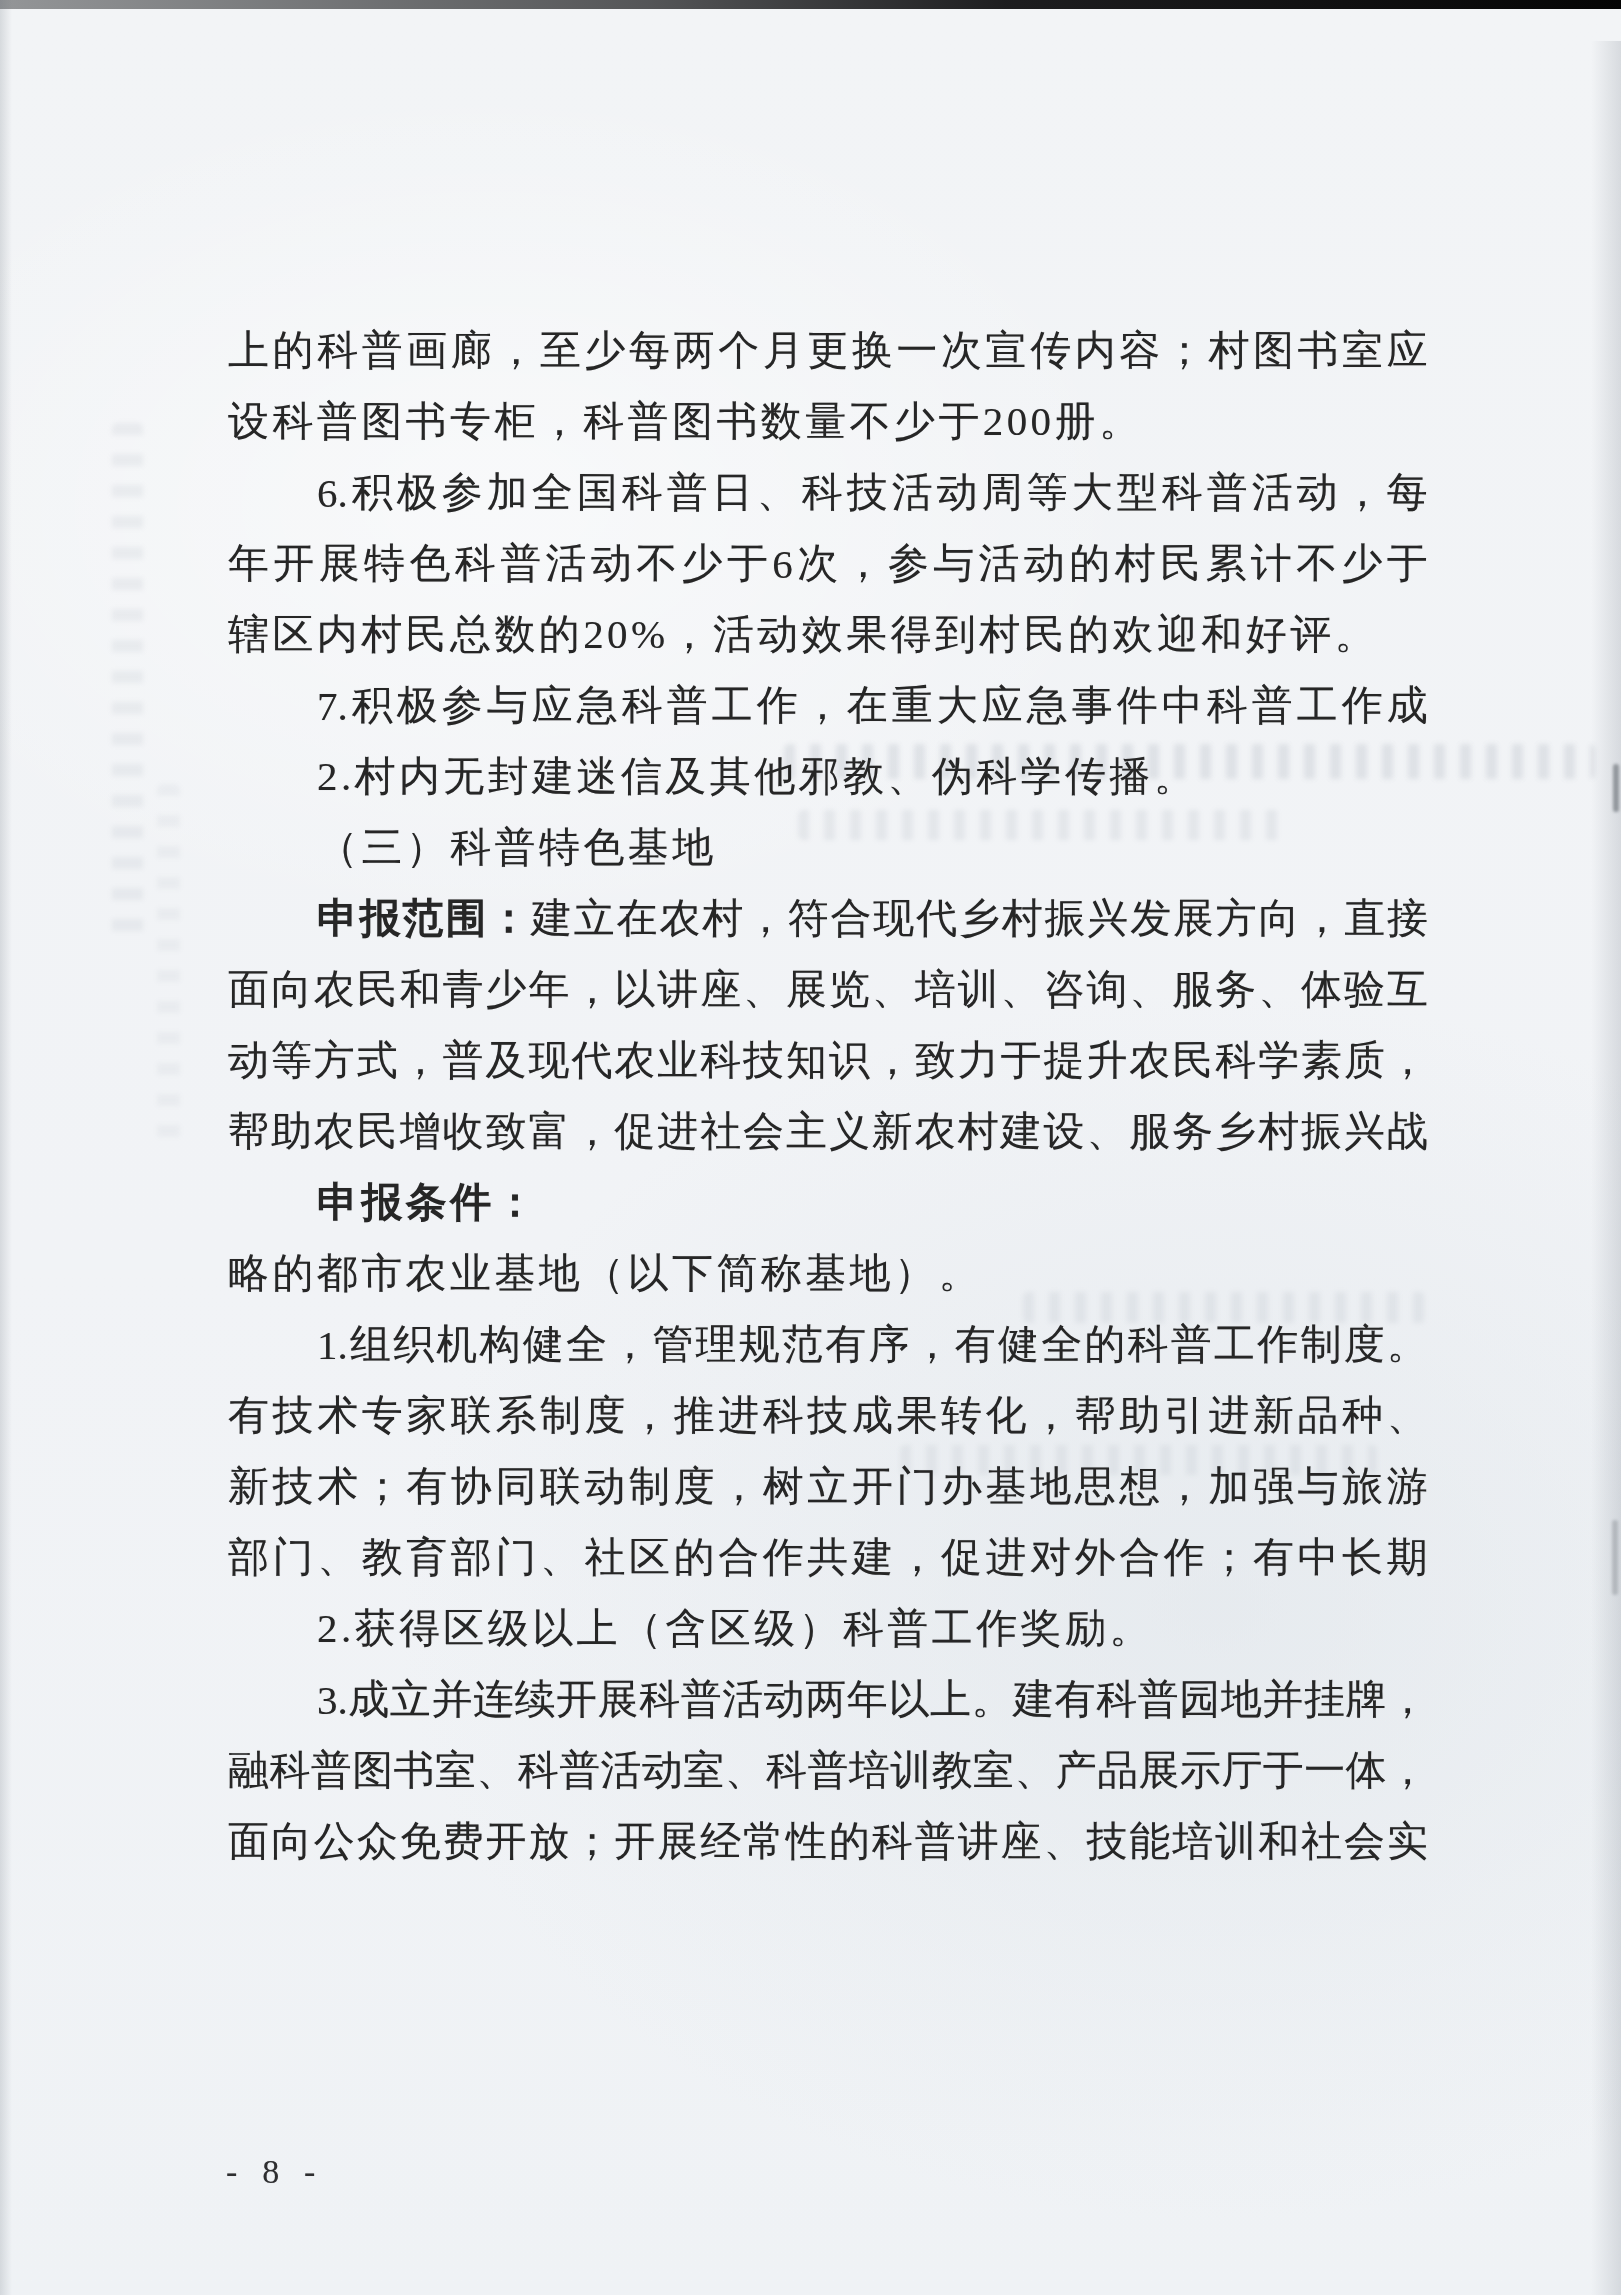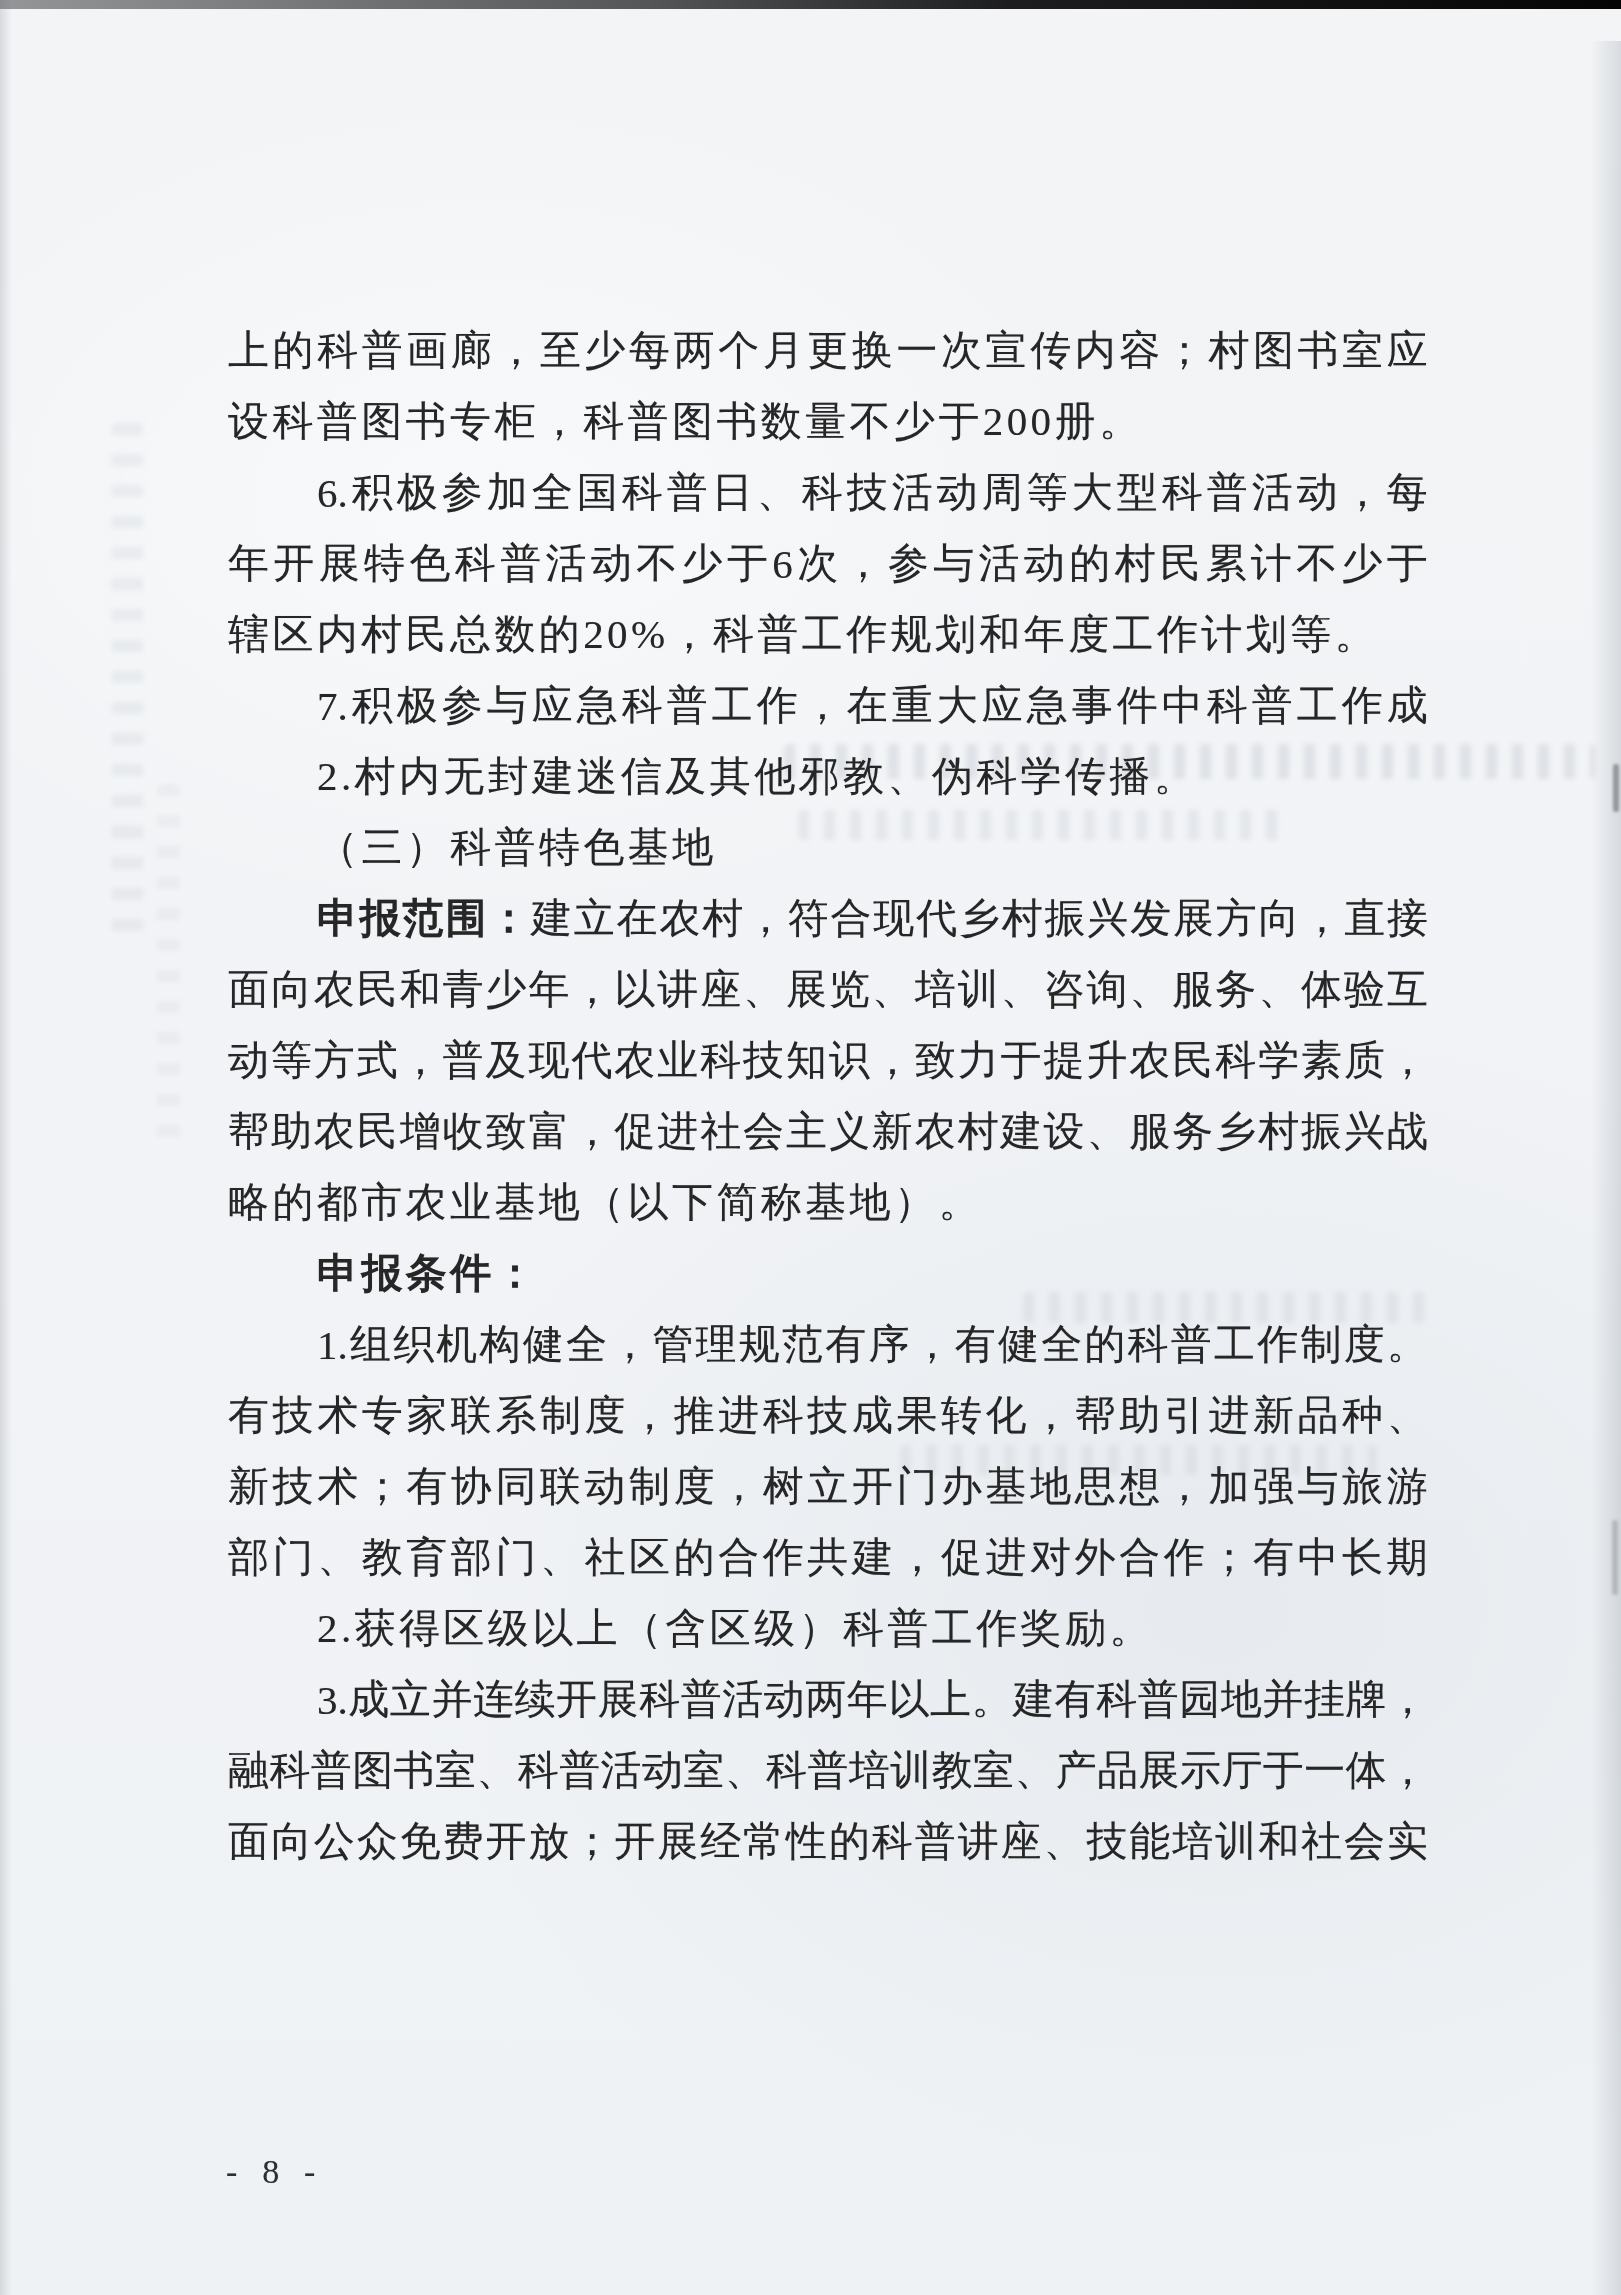--- a/index.html
+++ b/index.html
@@ -192,21 +192,21 @@
         <span>的</span>
         <span>村</span>
         <span>民</span>
         <span>累</span>
         <span>计</span>
         <span>不</span>
         <span>少</span>
         <span>于</span>
       </div>
       <div class="line">
-        <span>辖区内村民总数的20%，科普工作规划和年度工作计划等。</span>
+        <span>辖区内村民总数的20%，活动效果得到村民的欢迎和好评。</span>
       </div>
       <div class="line justify indent">
         <span>7.</span>
         <span>积</span>
         <span>极</span>
         <span>参</span>
         <span>与</span>
         <span>应</span>
         <span>急</span>
         <span>科</span>
@@ -345,25 +345,25 @@
         <span>设</span>
         <span>、</span>
         <span>服</span>
         <span>务</span>
         <span>乡</span>
         <span>村</span>
         <span>振</span>
         <span>兴</span>
         <span>战</span>
       </div>
+      <div class="line indent">
+        <span class="bold">申报条件：</span>
+      </div>
       <div class="line">
         <span>略的都市农业基地（以下简称基地）。</span>
-      </div>
-      <div class="line indent">
-        <span class="bold">申报条件：</span>
       </div>
       <div class="line justify indent">
         <span>1.</span>
         <span>组</span>
         <span>织</span>
         <span>机</span>
         <span>构</span>
         <span>健</span>
         <span>全</span>
         <span>，</span>

